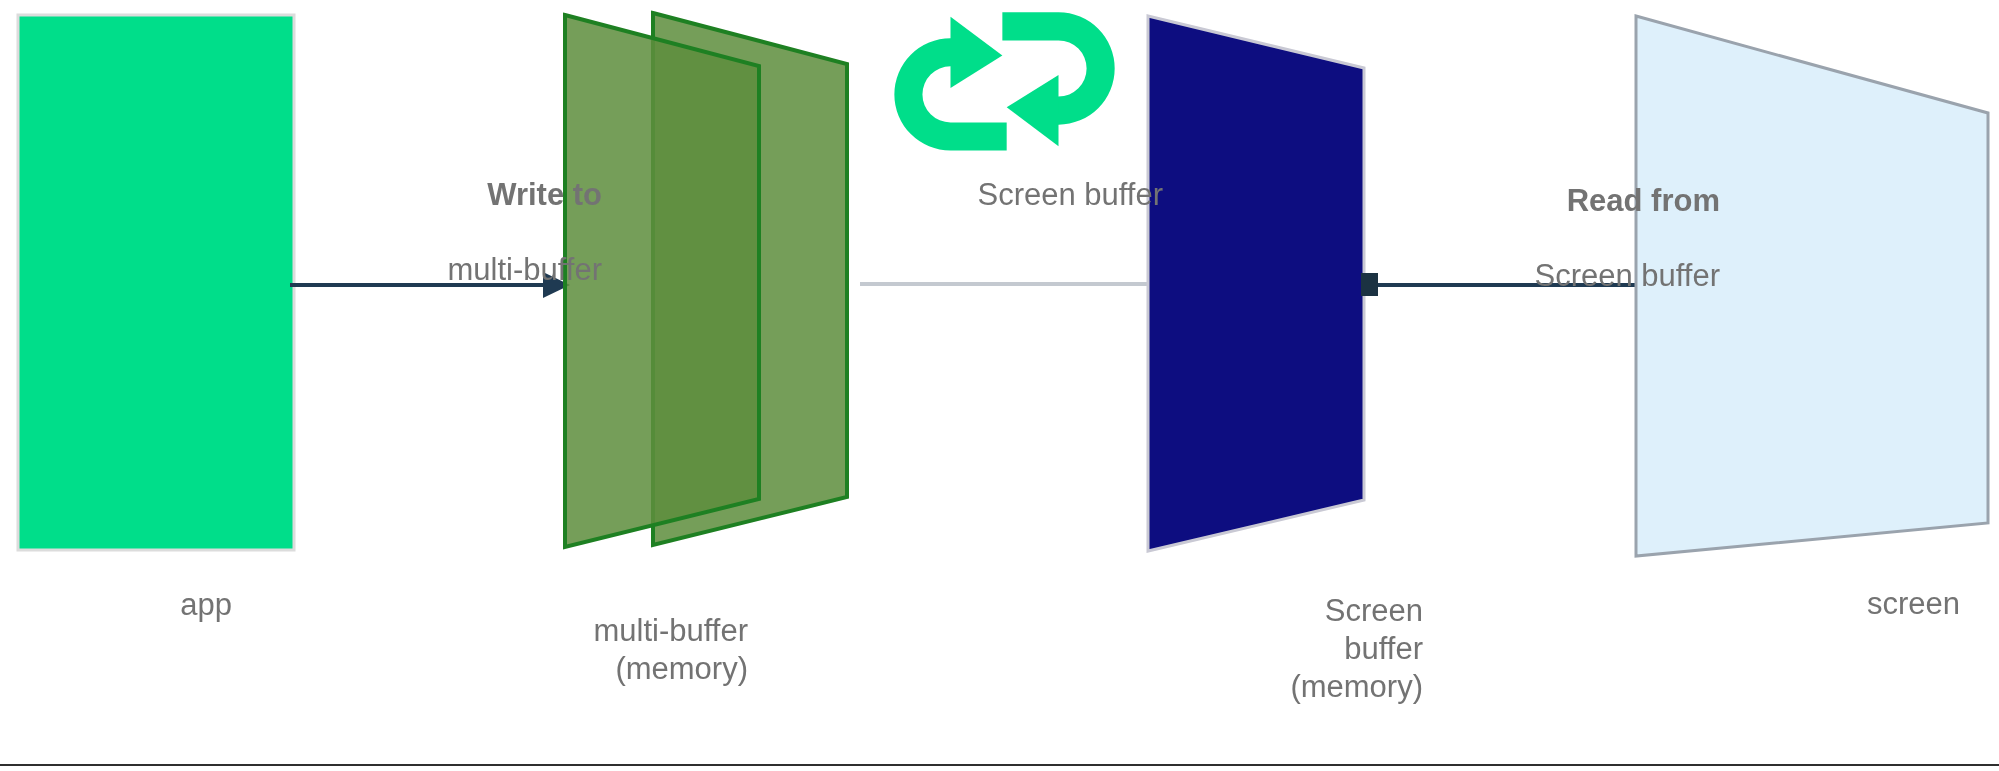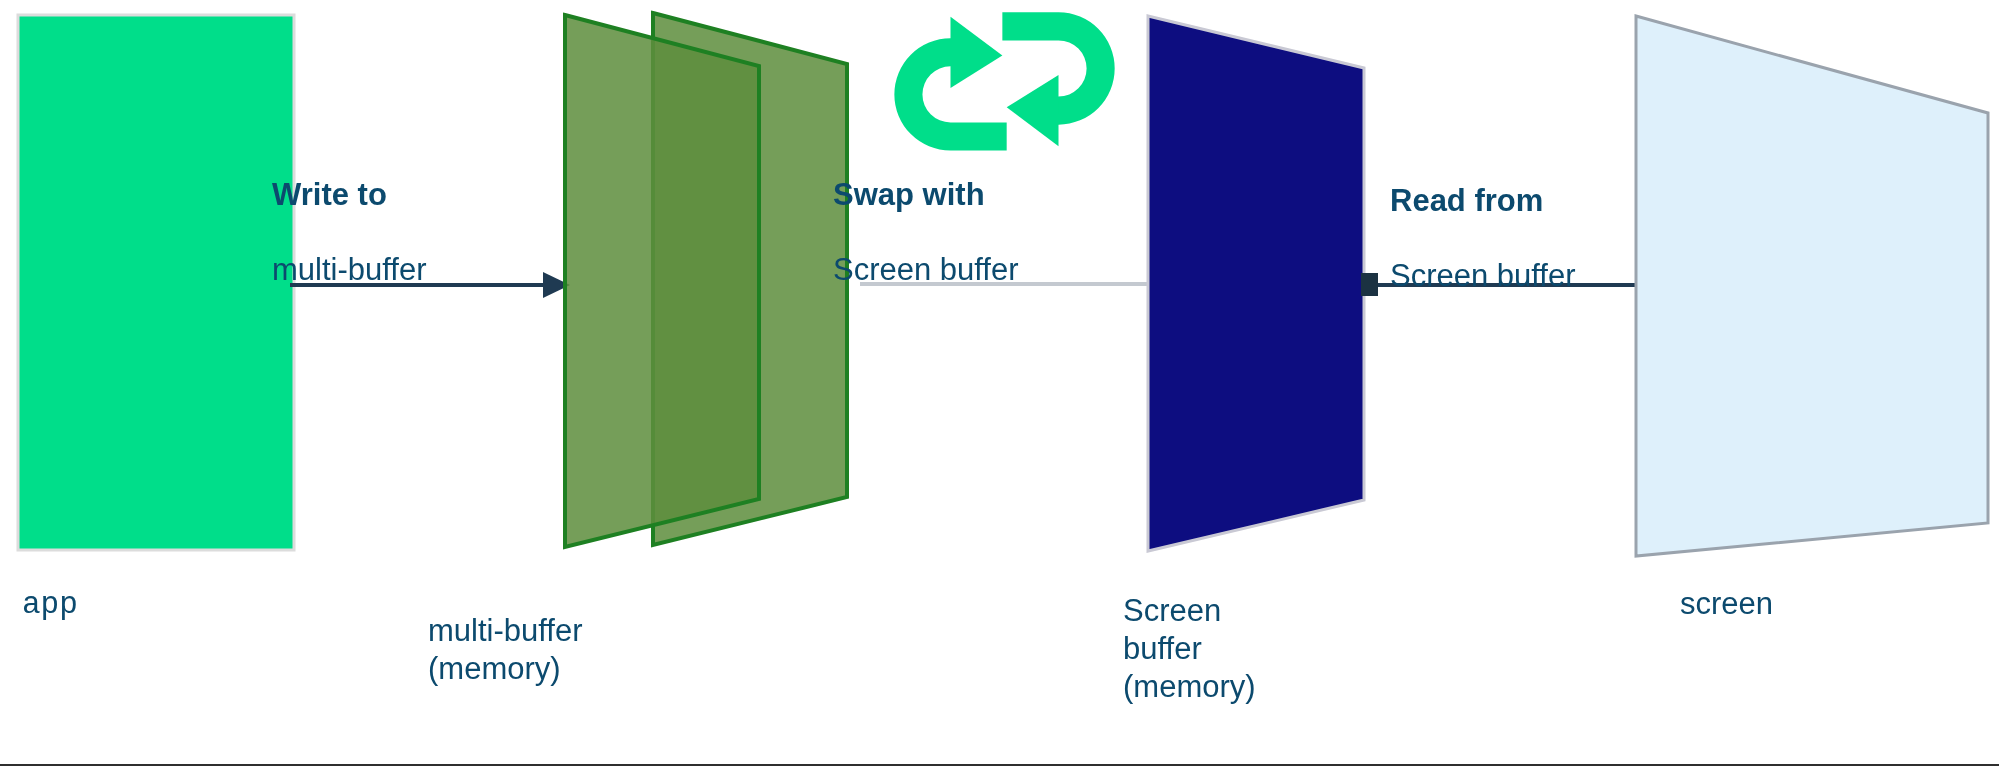--- a/index.html
+++ b/index.html
@@ -19,42 +19,42 @@
   }
   #stage-svg {
     position: absolute;
     left: 0;
     top: 0;
     width: 1999px;
     height: 771px;
   }
   .lbl {
     position: absolute;
-    color: #0c4a6e;
-    text-align: left;
+    color: #737373;
+    text-align: right;
     line-height: 1.22;
     white-space: pre-line;
   }
   .edge-label {
     font-size: 31px;
   }
   .edge-label .ttl {
     font-weight: bold;
     display: block;
   }
   .edge-label .sub {
     font-weight: normal;
     display: block;
   }
   .node-label {
     font-size: 31px;
     font-weight: normal;
   }
   
-  #label-app        { left: 22px;   top: 586px; width: 210px; font-family: Liberation Mono, monospace; }
+  #label-app        { left: 22px;   top: 586px; width: 210px; }
   #label-multibuf   { left: 428px;  top: 612px; width: 320px; }
   #label-screenbuf  { left: 1123px; top: 592px; width: 300px; }
   #label-screen     { left: 1680px; top: 585px; width: 280px; }
   
   #label-write      { left: 272px;  top: 138px; width: 330px; }
   #label-swap       { left: 833px;  top: 138px; width: 330px; }
   #label-read       { left: 1390px; top: 144px; width: 330px; }
   #bottom-rule {
     position: absolute;
     left: 0;
@@ -130,21 +130,20 @@
     </g>
 
   </svg>
 
   <div class="lbl edge-label" id="label-write">
     <span class="ttl">Write to</span>
     <span class="sub">multi-buffer</span>
   </div>
 
   <div class="lbl edge-label" id="label-swap">
-    <span class="ttl">Swap with</span>
     <span class="sub">Screen buffer</span>
   </div>
 
   <div class="lbl edge-label" id="label-read">
     <span class="ttl">Read from</span>
     <span class="sub">Screen buffer</span>
   </div>
 
   <div class="lbl node-label" id="label-app">app</div>
 

